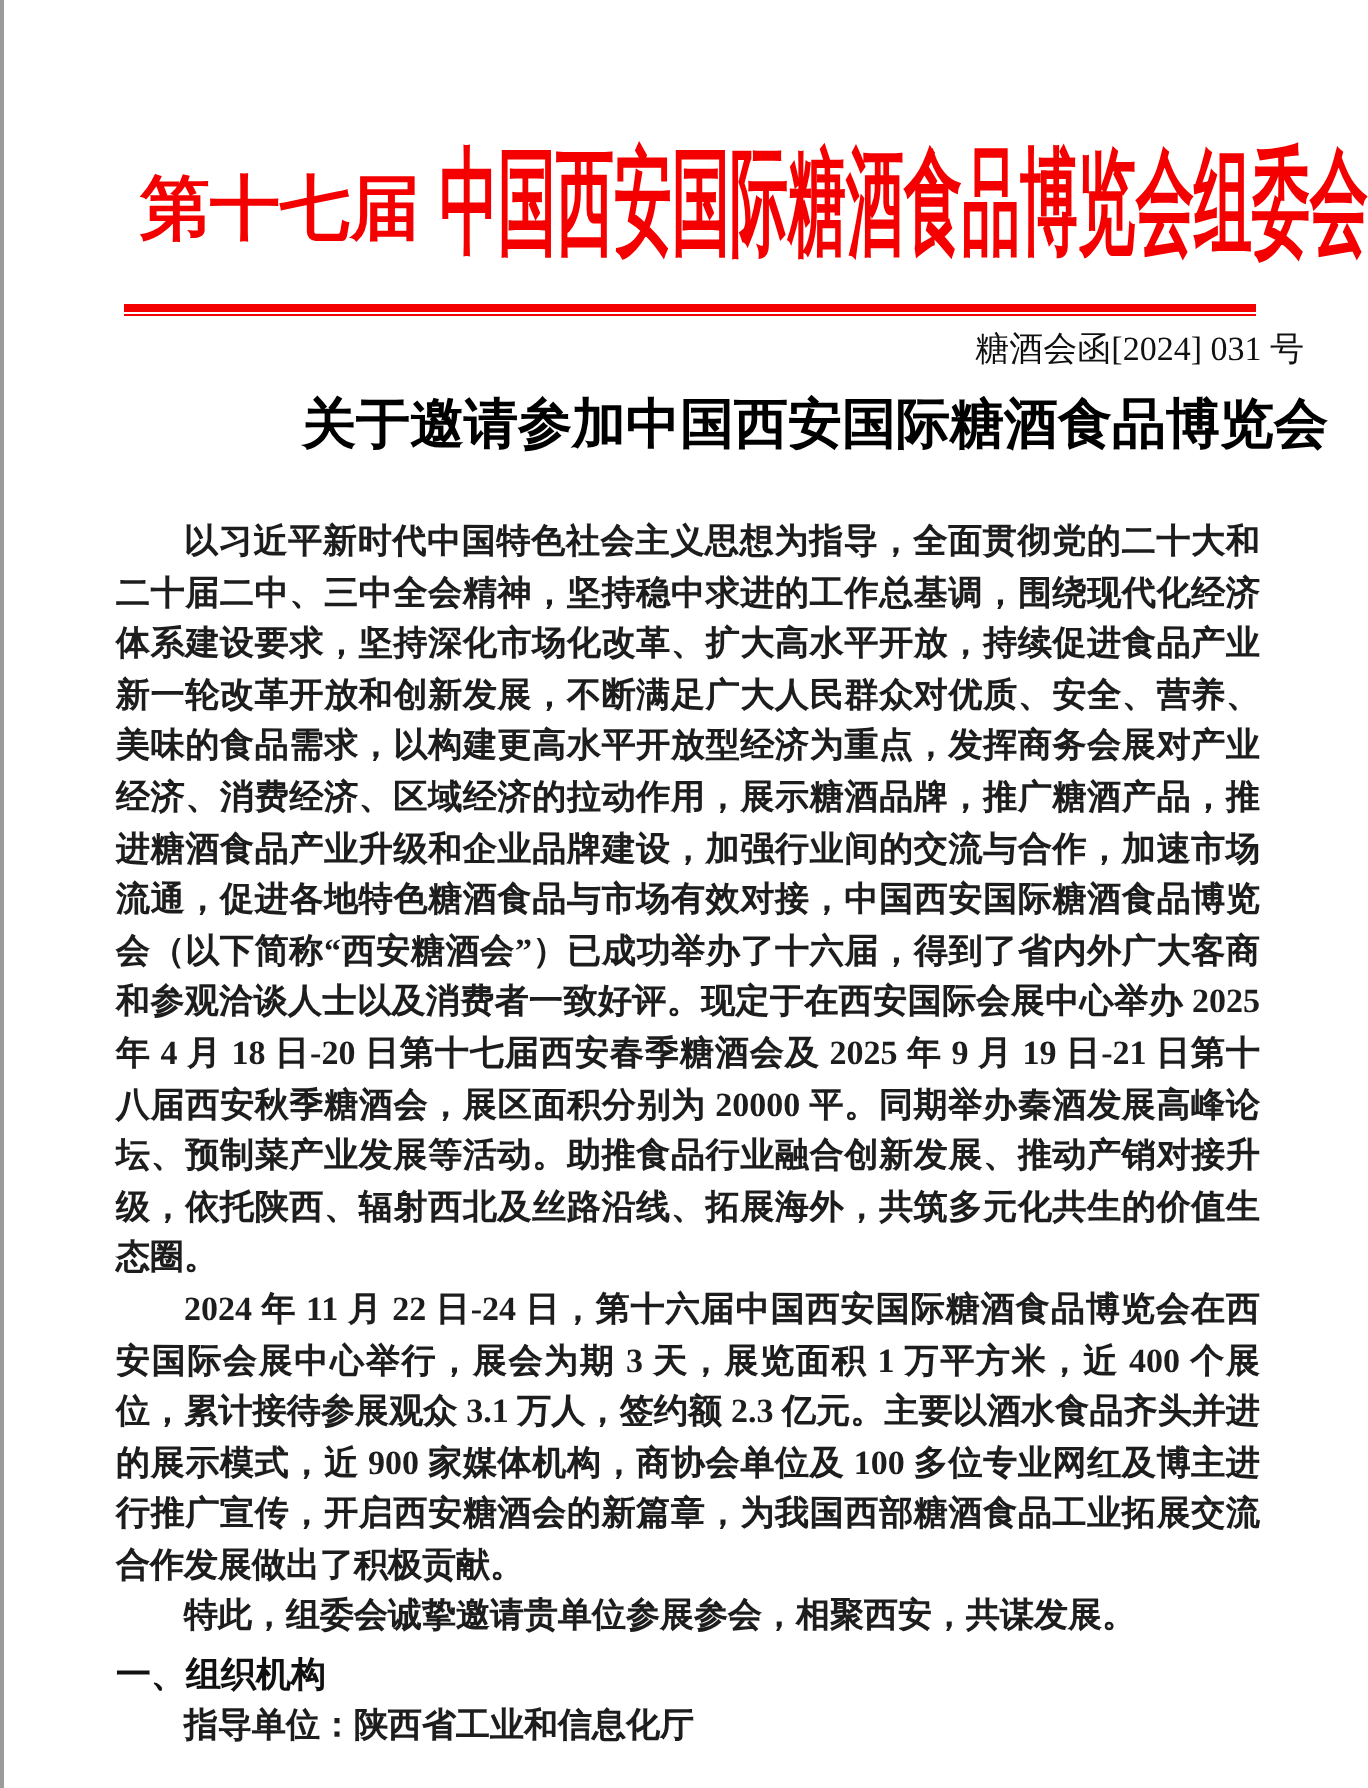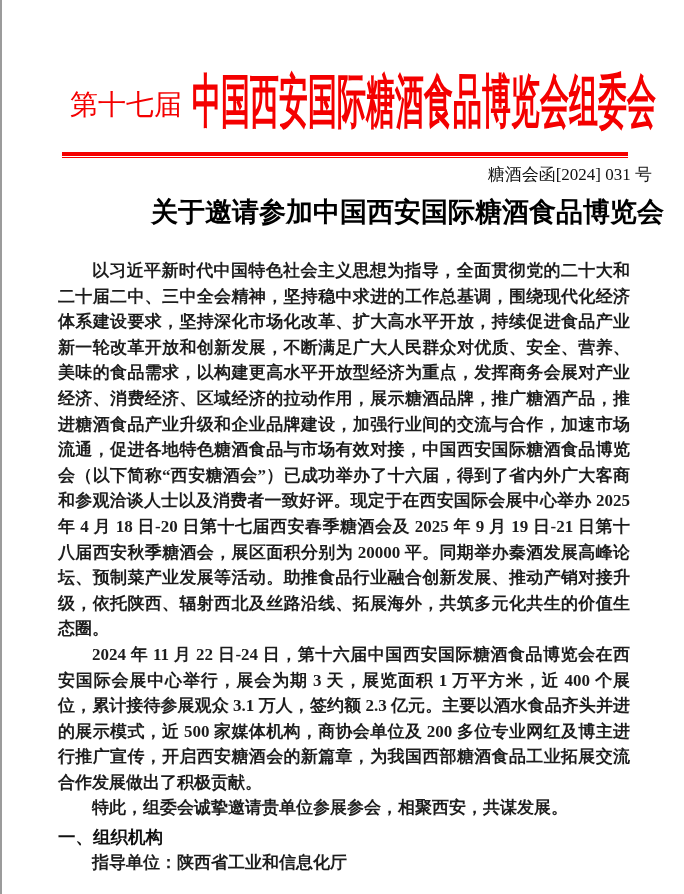--- a/index.html
+++ b/index.html
@@ -17,22 +17,22 @@
     background: var(--page_edge, #9b9b9b);
   }
   
   .header {
     display: flex; align-items: center;
     margin: 64px 0 0 70px;
     height: 82px;
   }
   .edition {
     color: var(--accent_red, #f40000);
-    font-weight: 400;
-    font-size: 28px;
+    font-weight: 700;
+    font-size: 35px;
     line-height: 40px;
     white-space: nowrap;
     flex: 0 0 auto;
   }
   .org-wrap { flex: 1 1 auto; overflow: visible; margin-left: 10px; }
   .org-name {
     color: var(--accent_red, #f40000);
     font-weight: 700;
     font-size: 58px;
     line-height: 62px;
@@ -107,17 +107,17 @@
 </div>
 
 <div class="doc-number">糖酒会函[2024] 031 号</div>
 
 <h1 class="title">
   <span class="title-line">关于邀请参加中国西安国际糖酒食品博览会</span>
 </h1>
 
 <div class="body-text">
   <p>以习近平新时代中国特色社会主义思想为指导，全面贯彻党的二十大和二十届二中、三中全会精神，坚持稳中求进的工作总基调，围绕现代化经济体系建设要求，坚持深化市场化改革、扩大高水平开放，持续促进食品产业新一轮改革开放和创新发展，不断满足广大人民群众对优质、安全、营养、美味的食品需求，以构建更高水平开放型经济为重点，发挥商务会展对产业经济、消费经济、区域经济的拉动作用，展示糖酒品牌，推广糖酒产品，推进糖酒食品产业升级和企业品牌建设，加强行业间的交流与合作，加速市场流通，促进各地特色糖酒食品与市场有效对接，中国西安国际糖酒食品博览会（以下简称“西安糖酒会”）已成功举办了十六届，得到了省内外广大客商和参观洽谈人士以及消费者一致好评。现定于在西安国际会展中心举办 2025 年 4 月 18 日-20 日第十七届西安春季糖酒会及 2025 年 9 月 19 日-21 日第十八届西安秋季糖酒会，展区面积分别为 20000 平。同期举办秦酒发展高峰论坛、预制菜产业发展等活动。助推食品行业融合创新发展、推动产销对接升级，依托陕西、辐射西北及丝路沿线、拓展海外，共筑多元化共生的价值生态圈。</p>
-  <p>2024 年 11 月 22 日-24 日，第十六届中国西安国际糖酒食品博览会在西安国际会展中心举行，展会为期 3 天，展览面积 1 万平方米，近 400 个展位，累计接待参展观众 3.1 万人，签约额 2.3 亿元。主要以酒水食品齐头并进的展示模式，近 500 家媒体机构，商协会单位及 200 多位专业网红及博主进行推广宣传，开启西安糖酒会的新篇章，为我国西部糖酒食品工业拓展交流合作发展做出了积极贡献。</p>
+  <p>2024 年 11 月 22 日-24 日，第十六届中国西安国际糖酒食品博览会在西安国际会展中心举行，展会为期 3 天，展览面积 1 万平方米，近 400 个展位，累计接待参展观众 3.1 万人，签约额 2.3 亿元。主要以酒水食品齐头并进的展示模式，近 900 家媒体机构，商协会单位及 100 多位专业网红及博主进行推广宣传，开启西安糖酒会的新篇章，为我国西部糖酒食品工业拓展交流合作发展做出了积极贡献。</p>
   <p>特此，组委会诚挚邀请贵单位参展参会，相聚西安，共谋发展。</p>
   <div class="sec-heading">一、组织机构</div>
   <p class="org-item">指导单位：陕西省工业和信息化厅</p>
 </div>
 
 </body></html>

